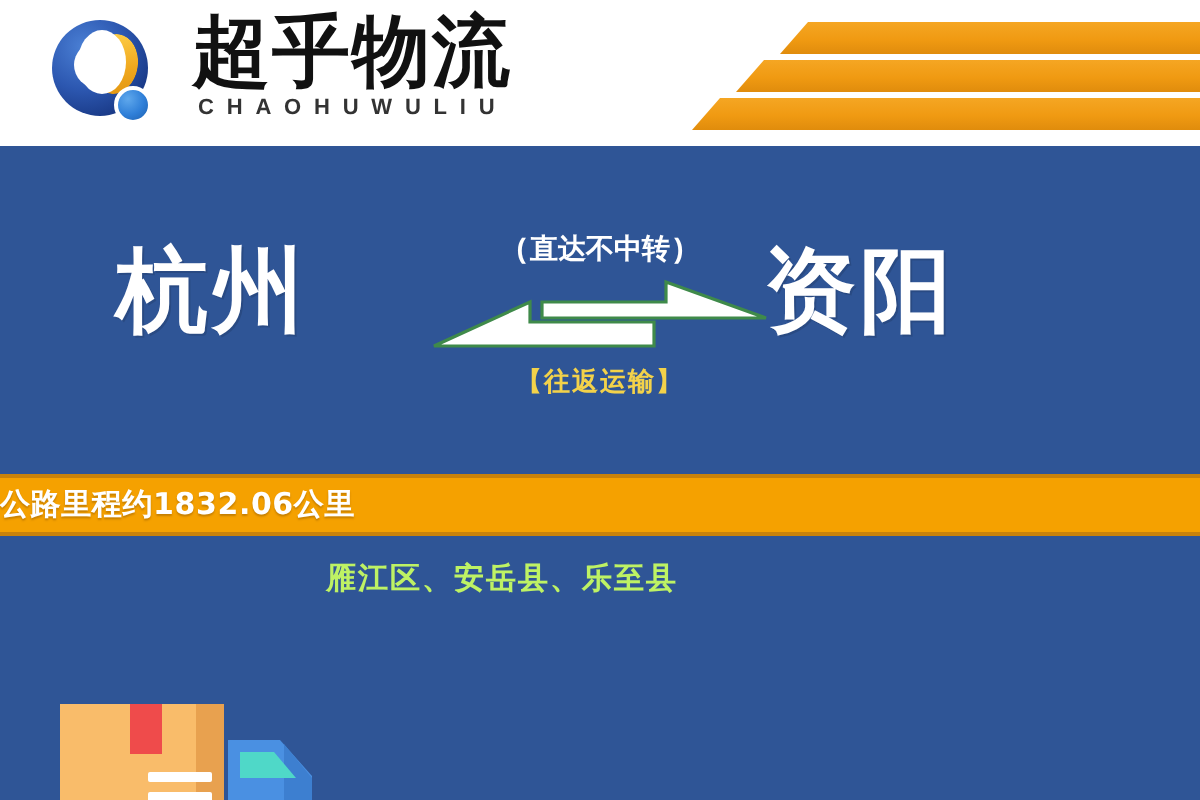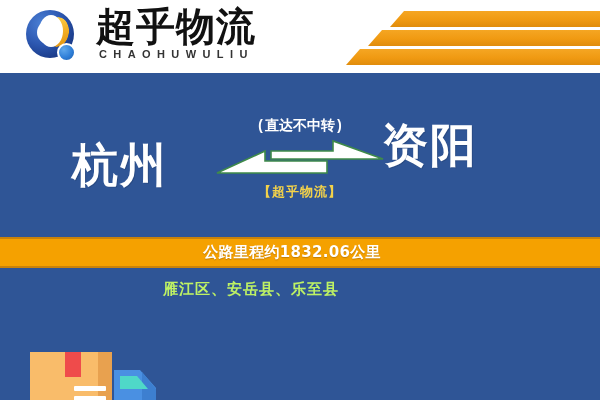--- a/index.html
+++ b/index.html
@@ -123,21 +123,21 @@
     top: 46px;
     font-family: "DejaVu Sans", "Liberation Sans", sans-serif;
     font-size: 46px;
     font-weight: bold;
     color: #ffffff;
     letter-spacing: 2px;
     line-height: 52px;
     white-space: nowrap;
     text-shadow: 1px 1px 0 rgba(0,0,0,0.12);
   }
-  #city-origin { left: 72px; margin-top: 20px; }
+  #city-origin { left: 58px; }
   #city-dest   { left: 382px; }
 
   #arrow-block {
     position: absolute;
     left: 215px; top: 44px;
     width: 170px; height: 90px;
   }
   #arrow-caption-top {
     position: absolute;
     left: 0; top: 0;
@@ -173,21 +173,20 @@
   #info-bar {
     position: absolute;
     left: 0; top: 164px;
     width: 600px; height: 31px;
     background: #f5a100;
     border-top: 2px solid #c9820a;
     border-bottom: 2px solid #c9820a;
     box-sizing: border-box;
     display: flex;
     align-items: center;
-    justify-content: center;
   }
   .info-text {
     font-family: "DejaVu Sans", "Liberation Sans", sans-serif;
     font-size: 15px;
     font-weight: bold;
     color: #ffffff;
     white-space: nowrap;
     letter-spacing: 0.3px;
     text-shadow: 0 1px 1px rgba(140,85,0,0.45);
   }
@@ -250,21 +249,21 @@
 
         <div id="arrow-caption-top">(直达不中转)</div>
 
         <svg id="arrow-graphic" viewBox="0 0 170 40">
 
           <path d="M 2 34 L 50 12 L 50 22 L 112 22 L 112 34 Z" fill="#ffffff" stroke="#3f8a4a" stroke-width="1.6" stroke-linejoin="miter"></path>
 
           <path d="M 168 20 L 118 2 L 118 12 L 56 12 L 56 20 Z" fill="#ffffff" stroke="#3f8a4a" stroke-width="1.6" stroke-linejoin="miter"></path>
         </svg>
 
-        <div id="arrow-caption-bottom">【超乎物流】</div>
+        <div id="arrow-caption-bottom">【往返运输】</div>
       </div>
 
       <div class="city" id="city-dest">资阳</div>
     </div>
 
     <div id="info-bar">
       <span class="info-text" id="info-distance">公路里程约1832.06公里</span>
     </div>
 
     <div id="bottom-area">

